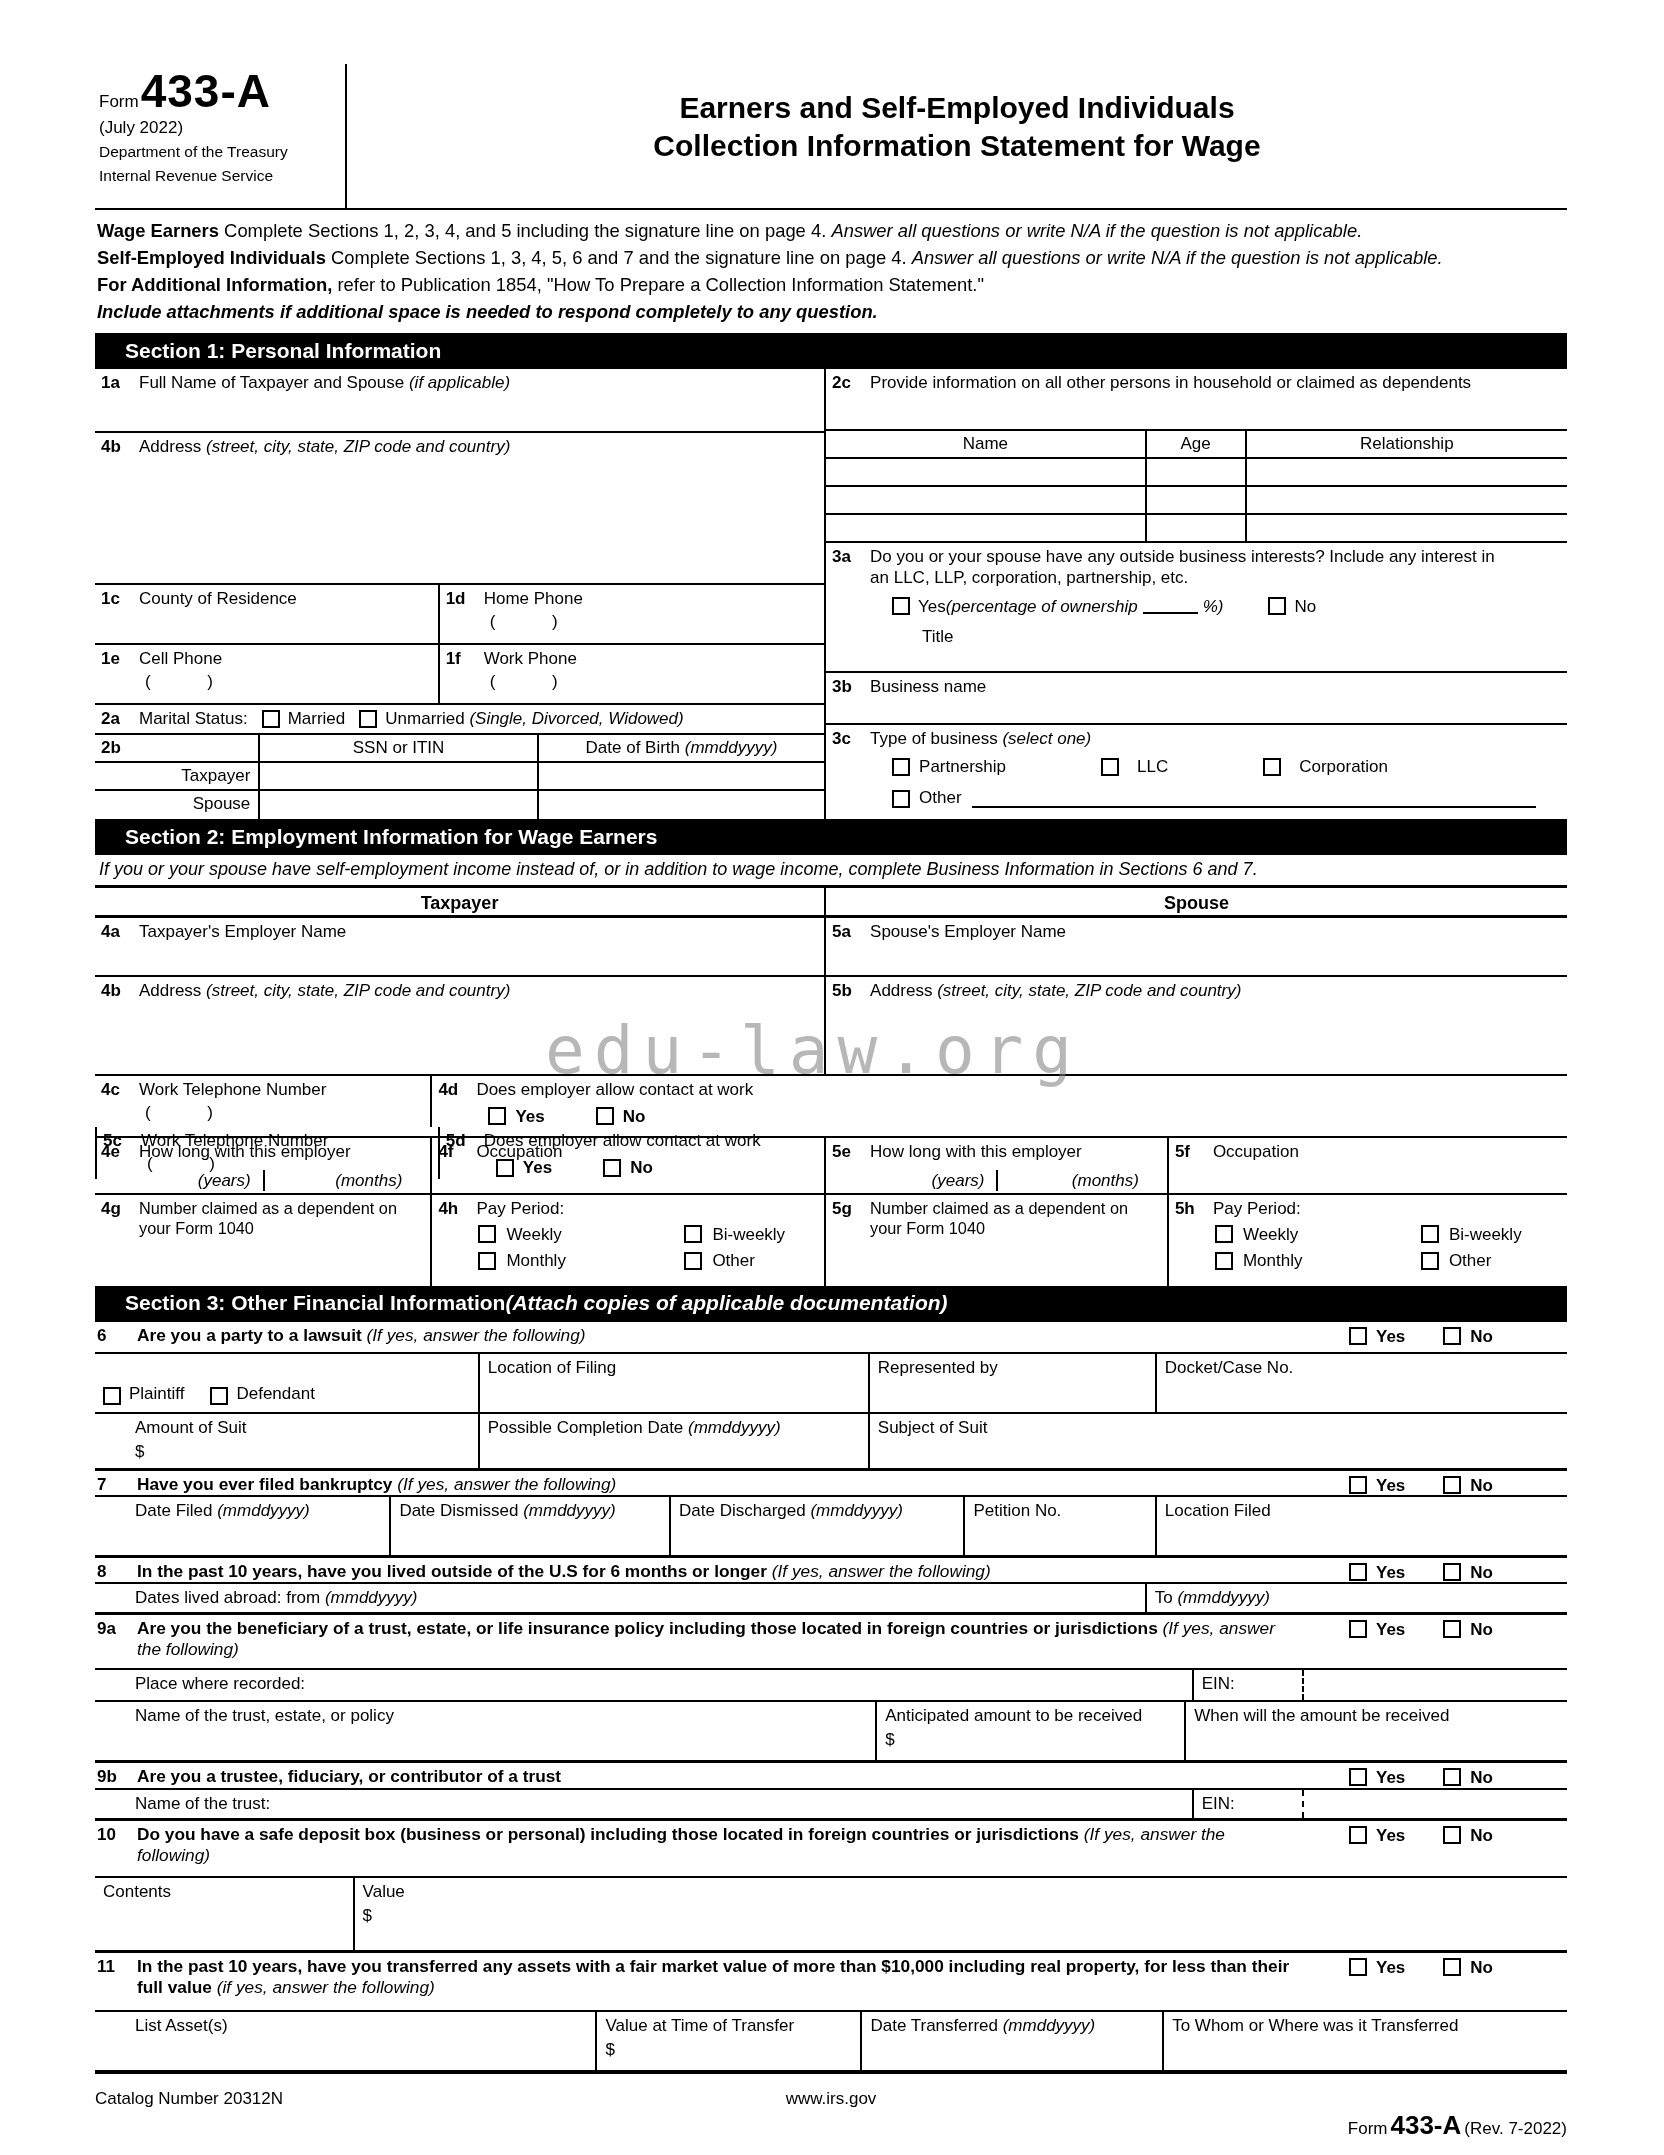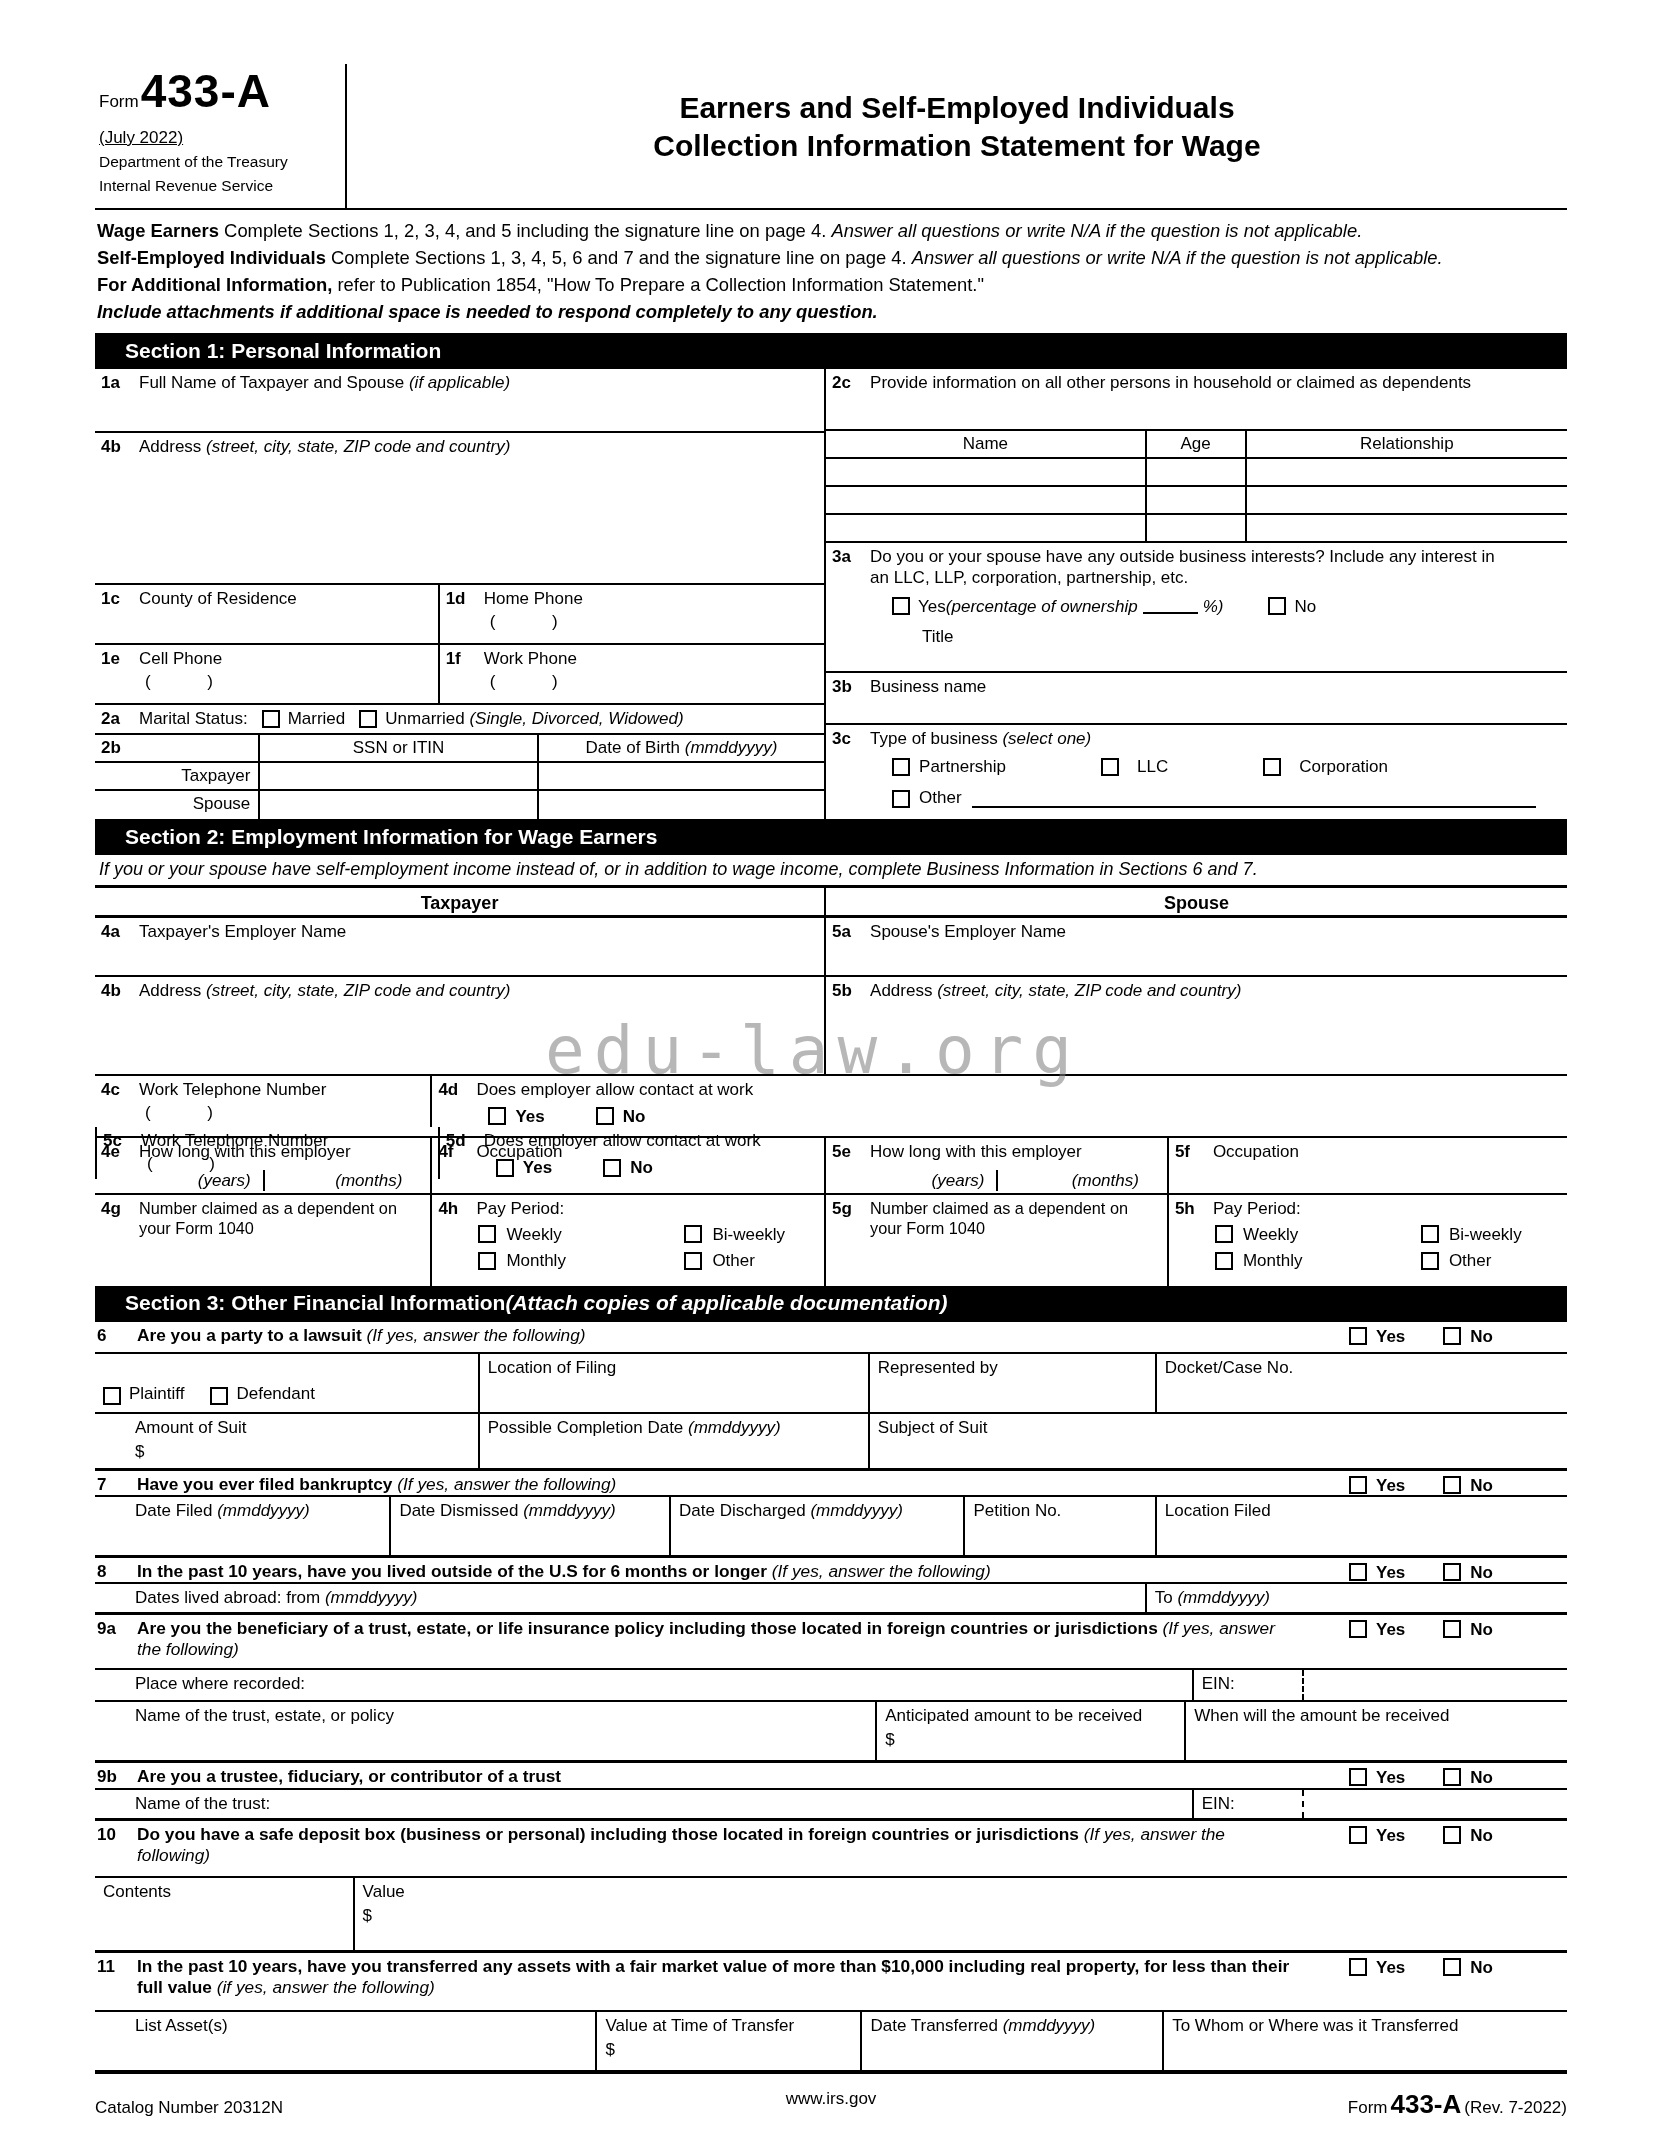--- a/index.html
+++ b/index.html
@@ -18,21 +18,21 @@
   
   .watermark { position:absolute; left:545px; top:1012px; font-family:"DejaVu Sans Mono", monospace;
                font-size:66px; letter-spacing:9px; color:#7d7d7d; opacity:.55; pointer-events:none; z-index:5; }
 
   
   .hdr { display:flex; border-bottom:2px solid #000; min-height:146px; }
   .hdr-id { width:252px; border-right:2px solid #000; padding:4px 8px 8px 4px; flex:none; }
   .hdr-form-line { display:flex; align-items:baseline; gap:2px; }
   .hdr-form-word { font-size:17px; }
   .hdr-form-num { font-size:46px; font-weight:bold; letter-spacing:1px; line-height:1; }
-  .hdr-rev { font-size:17px; margin-top:13px;text-decoration:underline; }
+  .hdr-rev { font-size:17px; margin-top:3px; }
   .hdr-dept { font-size:15.5px; margin-top:4px; }
   .hdr-title { flex:1; text-align:center; font-weight:bold; font-size:30px; padding-top:25px; line-height:1.27; }
 
   
   .intro { padding:7px 0 8px 2px; font-size:18.4px; }
   .intro-line { line-height:27px; }
 
   
   .sec-bar { background:#000; color:#fff; font-weight:bold; font-size:21px; height:36px;
              display:flex; align-items:center; padding-left:30px; }
@@ -138,21 +138,21 @@
   .t7c1 { width:20%; } .t7c2 { width:19%; } .t7c3 { width:20%; } .t7c4 { width:13%; } .t7c5 { width:28%; }
   .t8c1 { width:71%; } .t8c2 { width:29%; }
   .einrow-c1 { width:74.5%; } .einrow-c2 { width:7.5%; }
   .einrow-c3 { width:18%; border-left:2px dashed #000 !important; }
   .tr-c1 { width:53%; } .tr-c2 { width:21%; } .tr-c3 { width:26%; }
   .t10c1 { width:65%; } .t10c2 { width:17.5%; } .t10c3 { width:17.5%; }
   .t11c1 { width:34%; } .t11c2 { width:18%; } .t11c3 { width:20.5%; } .t11c4 { width:27.5%; }
   .dollar { display:block; margin-top:3px; }
 
   
-  .footer { position:relative; display:flex; align-items:baseline; margin-top:14px; font-size:17px; }
+  .footer { position:relative; display:flex; align-items:baseline; margin-top:14px; font-size:17px;flex-direction:column; }
   .ftr-site { position:absolute; left:50%; transform:translateX(-50%); }
   .ftr-form { margin-left:auto; display:flex; align-items:baseline; }
   .ftr-num { font-size:26px; font-weight:bold; margin:0 3px; }
 </style>
 </head>
 <body>
 
 <div class="page">
   <span class="watermark">edu-law.org</span>
   <div class="content">

